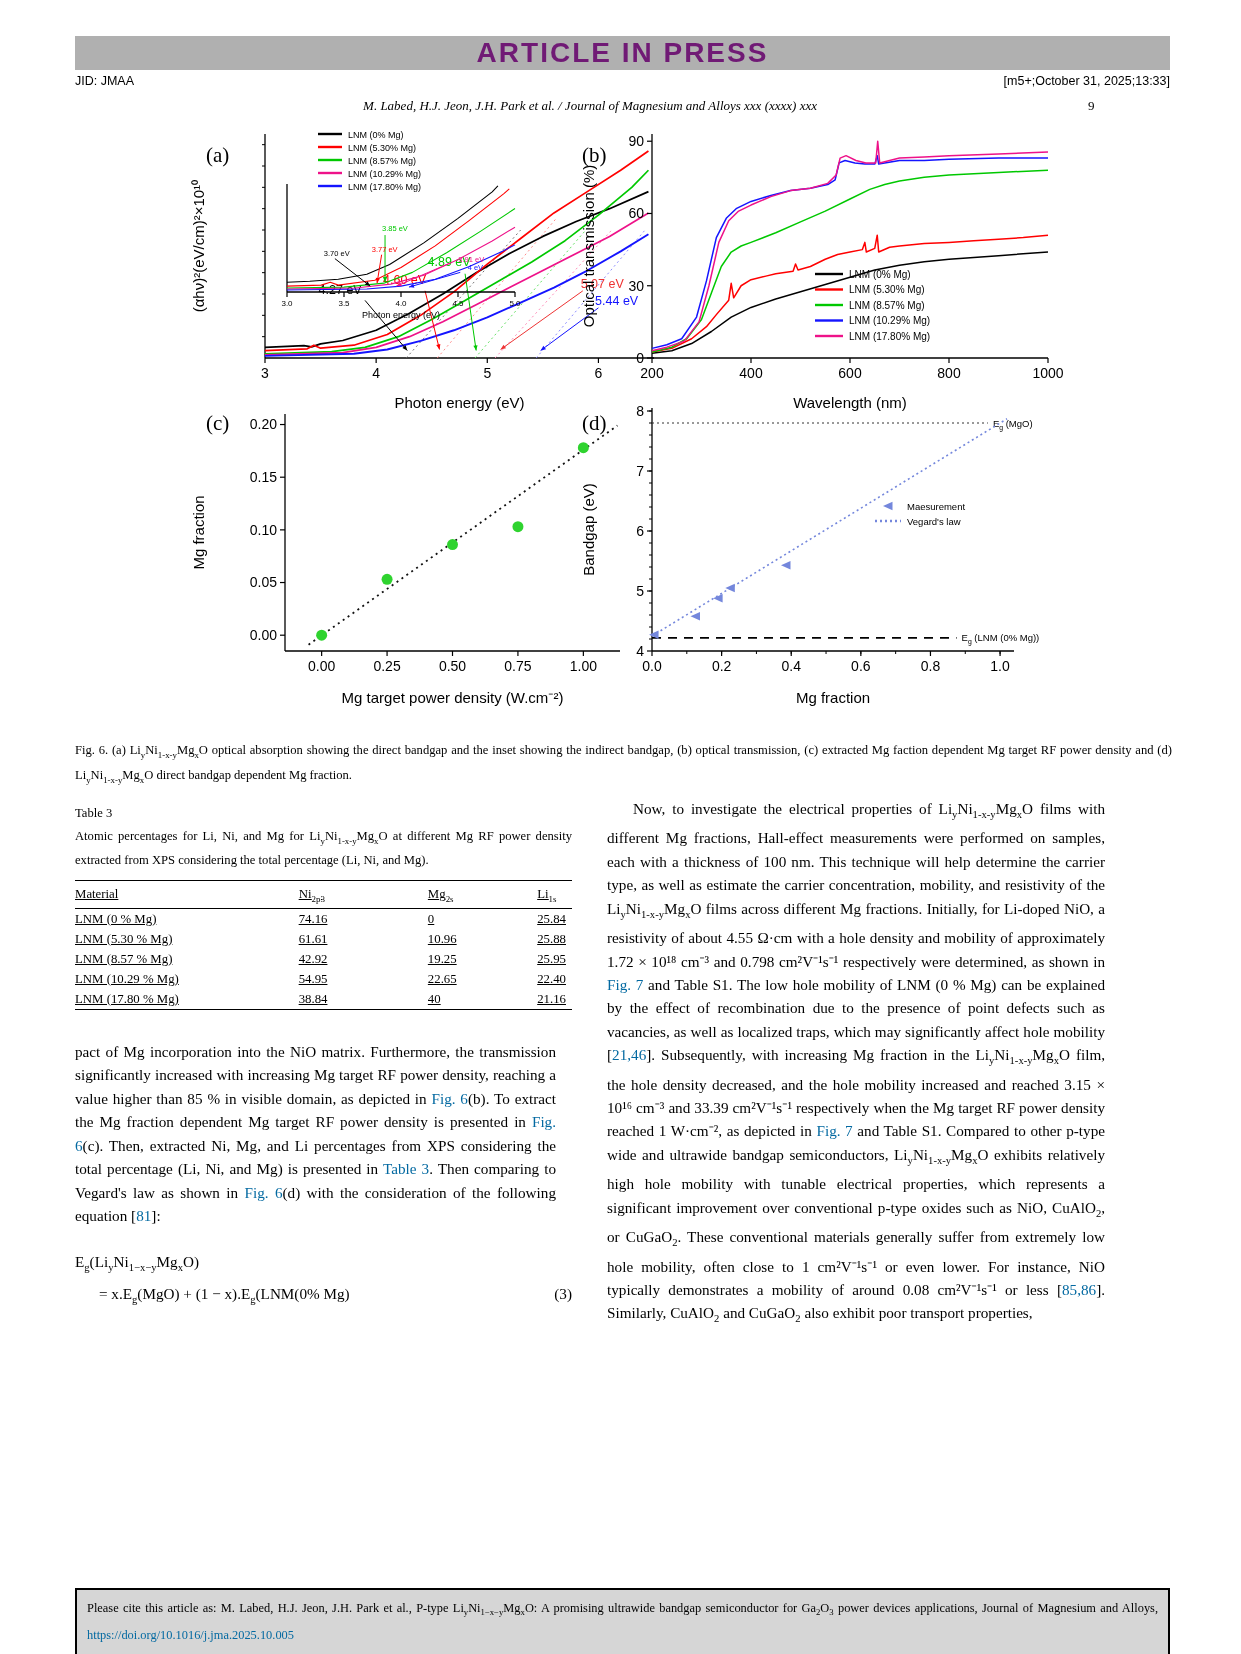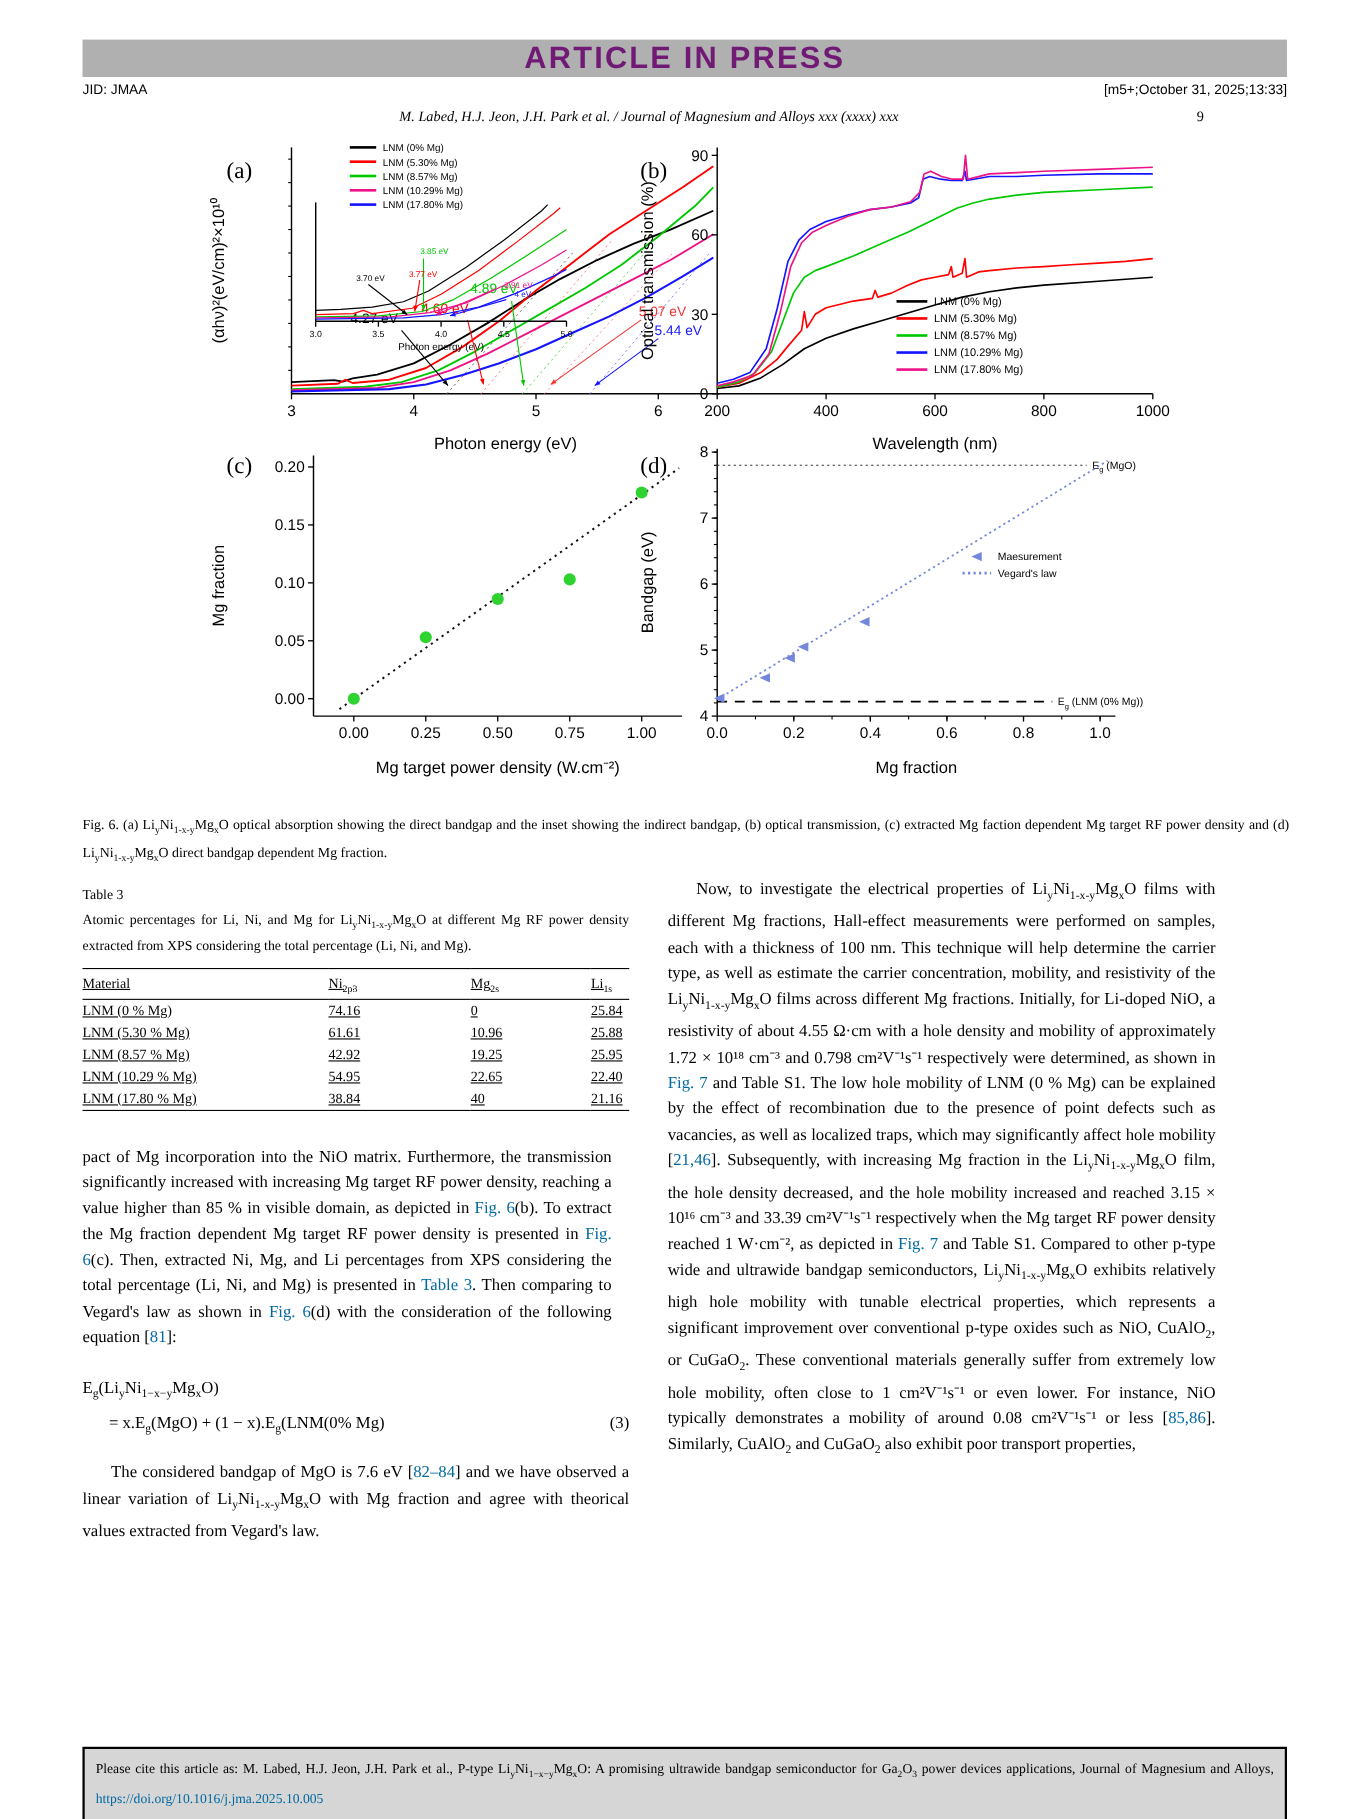--- a/index.html
+++ b/index.html
@@ -343,20 +343,19 @@
       </tbody>
   </table>
   <p class="bodytxt p-noind">pact of Mg incorporation into the NiO matrix. Furthermore, the transmission significantly increased with increasing Mg target RF power density, reaching a value higher than 85 % in visible domain, as depicted in <span class="lnk">Fig. 6</span>(b). To extract the Mg fraction dependent Mg target RF power density is presented in <span class="lnk">Fig. 6</span>(c). Then, extracted Ni, Mg, and Li percentages from XPS considering the total percentage (Li, Ni, and Mg) is presented in <span class="lnk">Table 3</span>. Then comparing to Vegard's law as shown in <span class="lnk">Fig. 6</span>(d) with the consideration of the following equation [<span class="lnk">81</span>]:</p>
   <div class="eq">
     <div>E<sub>g</sub>(Li<sub>y</sub>Ni<sub>1−x−y</sub>Mg<sub>x</sub>O)</div>
     <div class="l2">
       <span class="eqno">(3)</span>
       <span>= x.E<sub>g</sub>(MgO) + (1 − x).E<sub>g</sub>(LNM(0% Mg)</span>
     </div>
   </div>
-  <p class="bodytxt p-ind">The considered bandgap of MgO is 7.6 eV [<span class="lnk">82–84</span>] and we have observed a linear variation of Li<sub>y</sub>Ni<sub>1-x-y</sub>Mg<sub>x</sub>O with Mg fraction and agree with theorical values extracted from Vegard's law.</p>
 </div>
 
 <div class="abs colR">
   <p class="bodytxt p-ind" style="margin-top:0;">Now, to investigate the electrical properties of Li<sub>y</sub>Ni<sub>1-x-y</sub>Mg<sub>x</sub>O films with different Mg fractions, Hall-effect measurements were performed on samples, each with a thickness of 100 nm. This technique will help determine the carrier type, as well as estimate the carrier concentration, mobility, and resistivity of the Li<sub>y</sub>Ni<sub>1-x-y</sub>Mg<sub>x</sub>O films across different Mg fractions. Initially, for Li-doped NiO, a resistivity of about 4.55 Ω·cm with a hole density and mobility of approximately 1.72 × 10¹⁸ cm⁻³ and 0.798 cm²V⁻¹s⁻¹ respectively were determined, as shown in <span class="lnk">Fig. 7</span> and Table S1. The low hole mobility of LNM (0 % Mg) can be explained by the effect of recombination due to the presence of point defects such as vacancies, as well as localized traps, which may significantly affect hole mobility [<span class="lnk">21,46</span>]. Subsequently, with increasing Mg fraction in the Li<sub>y</sub>Ni<sub>1-x-y</sub>Mg<sub>x</sub>O film, the hole density decreased, and the hole mobility increased and reached 3.15 × 10¹⁶ cm⁻³ and 33.39 cm²V⁻¹s⁻¹ respectively when the Mg target RF power density reached 1 W·cm⁻², as depicted in <span class="lnk">Fig. 7</span> and Table S1. Compared to other p-type wide and ultrawide bandgap semiconductors, Li<sub>y</sub>Ni<sub>1-x-y</sub>Mg<sub>x</sub>O exhibits relatively high hole mobility with tunable electrical properties, which represents a significant improvement over conventional p-type oxides such as NiO, CuAlO<sub>2</sub>, or CuGaO<sub>2</sub>. These conventional materials generally suffer from extremely low hole mobility, often close to 1 cm²V⁻¹s⁻¹ or even lower. For instance, NiO typically demonstrates a mobility of around 0.08 cm²V⁻¹s⁻¹ or less [<span class="lnk">85,86</span>]. Similarly, CuAlO<sub>2</sub> and CuGaO<sub>2</sub> also exhibit poor transport properties,</p>
 </div>
 
 <div class="abs cite">Please cite this article as: M. Labed, H.J. Jeon, J.H. Park et al., P-type Li<sub>y</sub>Ni<sub>1−x−y</sub>Mg<sub>x</sub>O: A promising ultrawide bandgap semiconductor for Ga<sub>2</sub>O<sub>3</sub> power devices applications, Journal of Magnesium and Alloys, <span class="lnk">https://doi.org/10.1016/j.jma.2025.10.005</span></div>
 
 </body></html>

